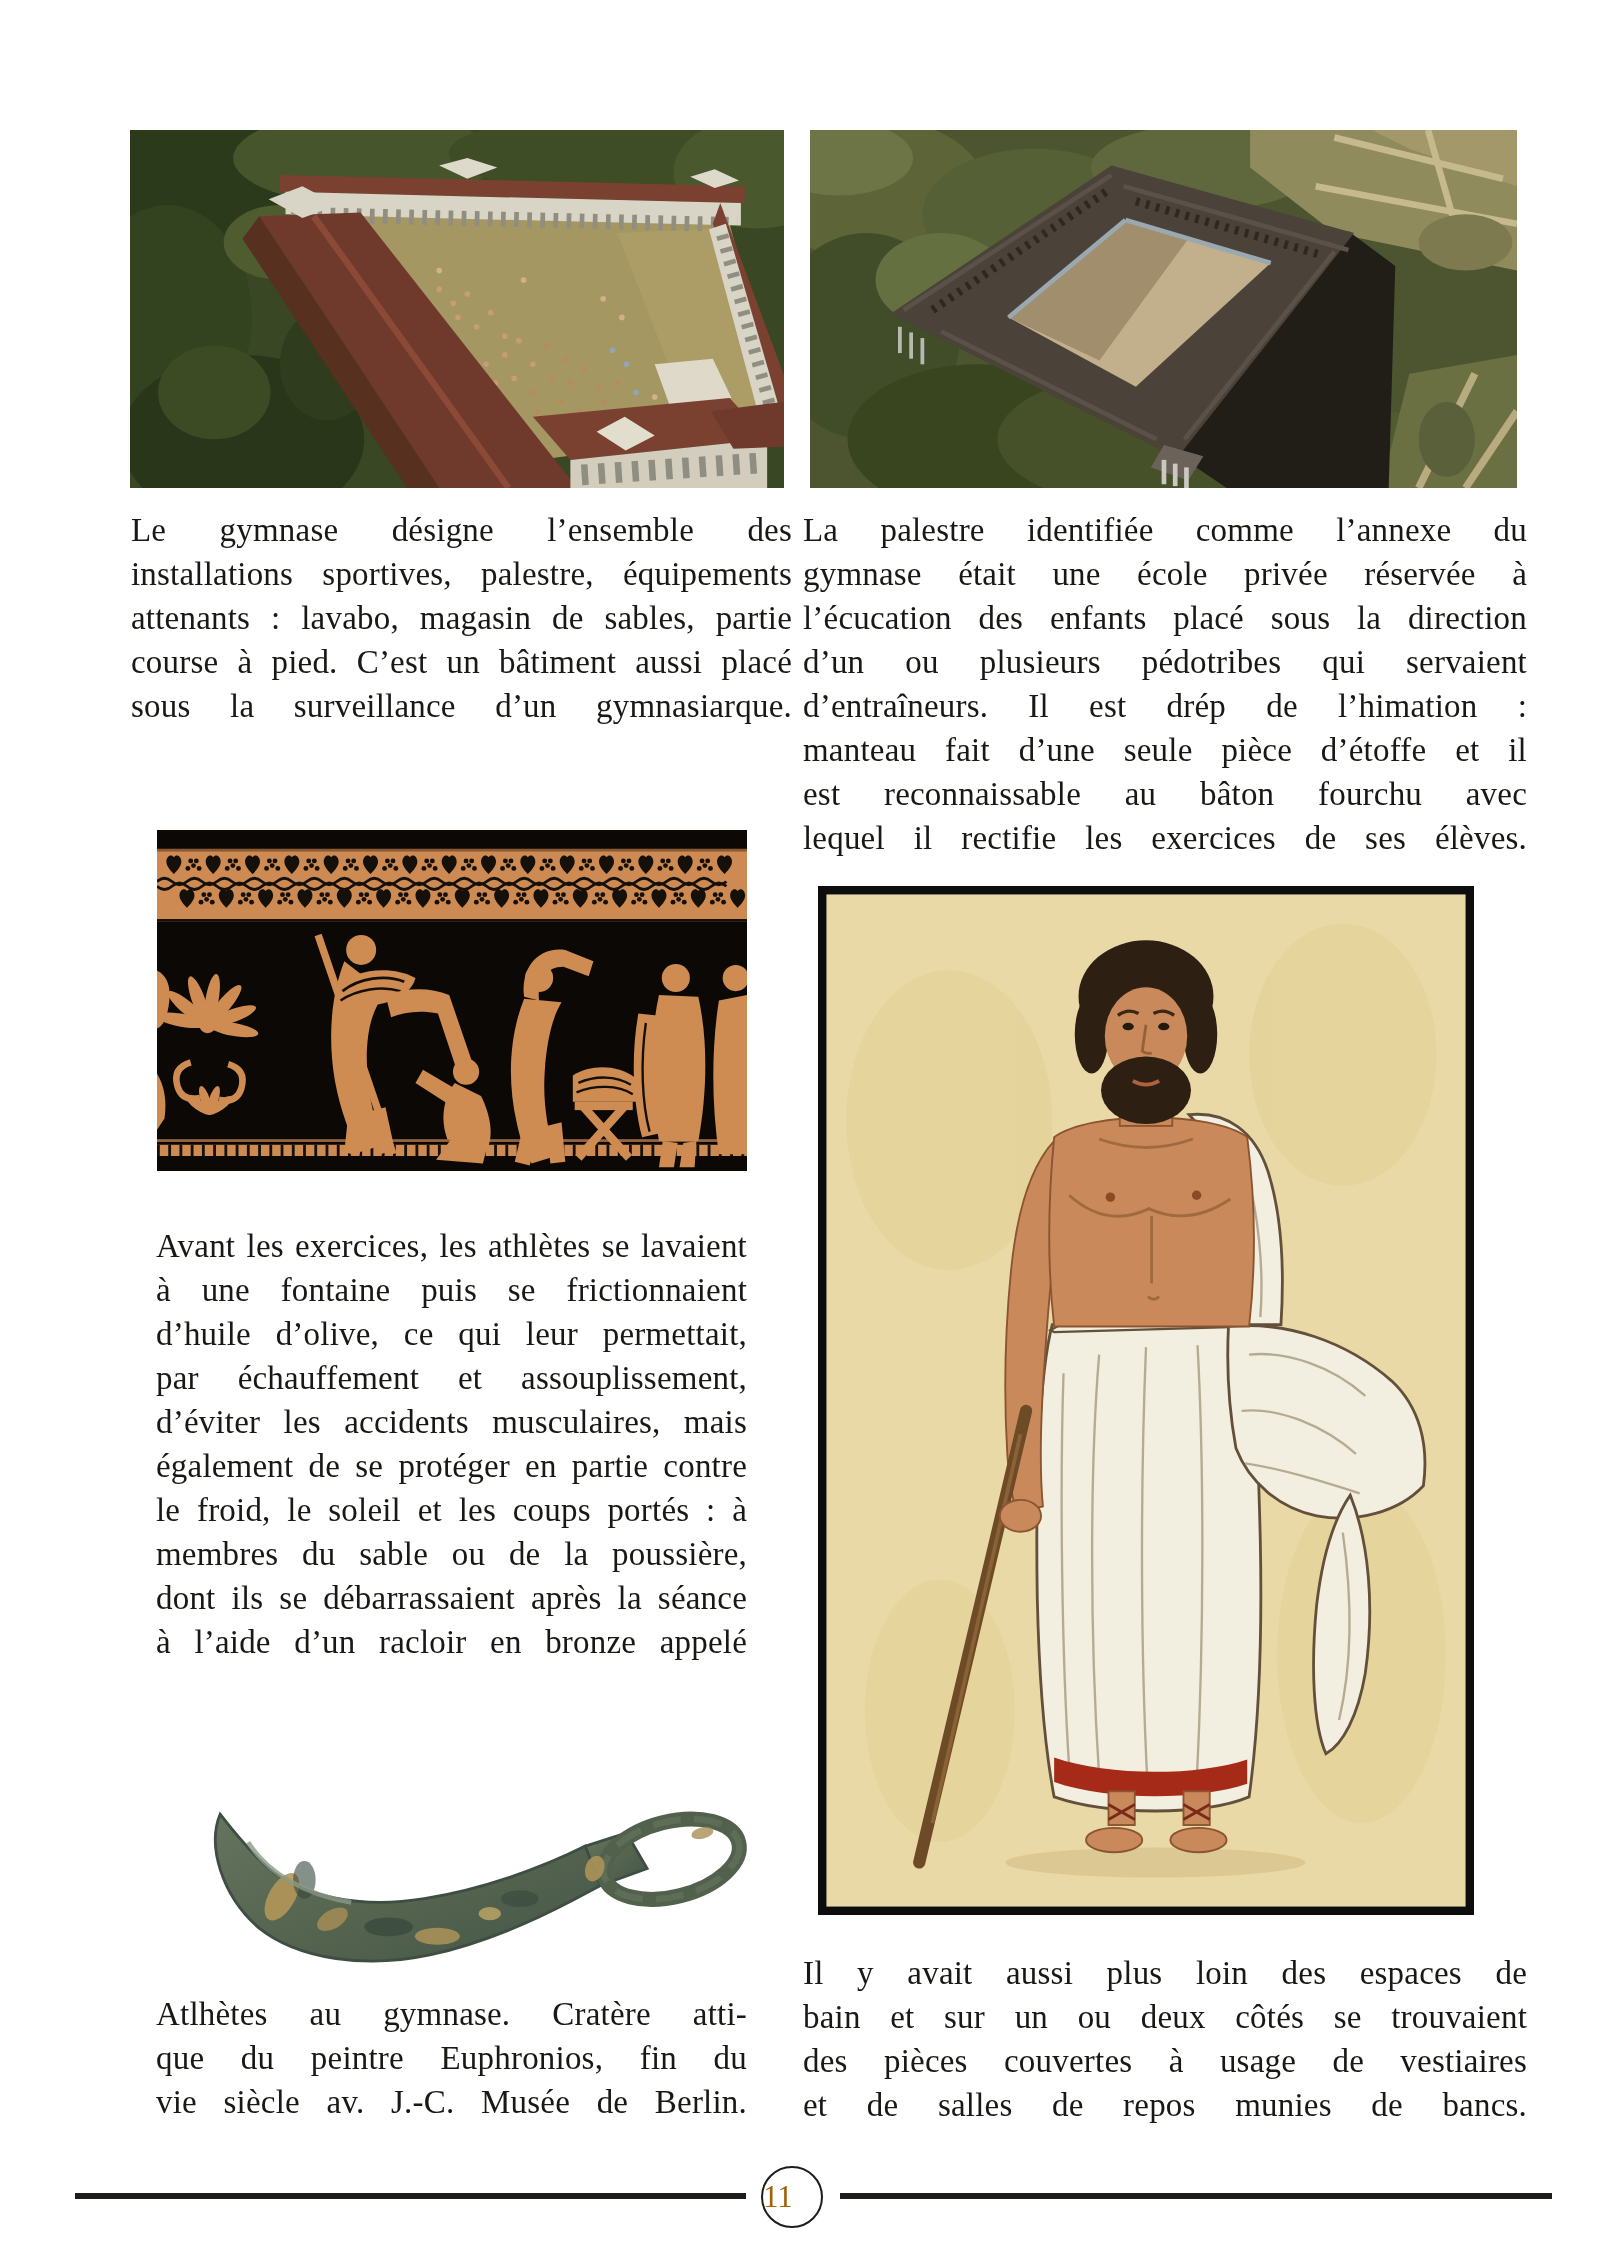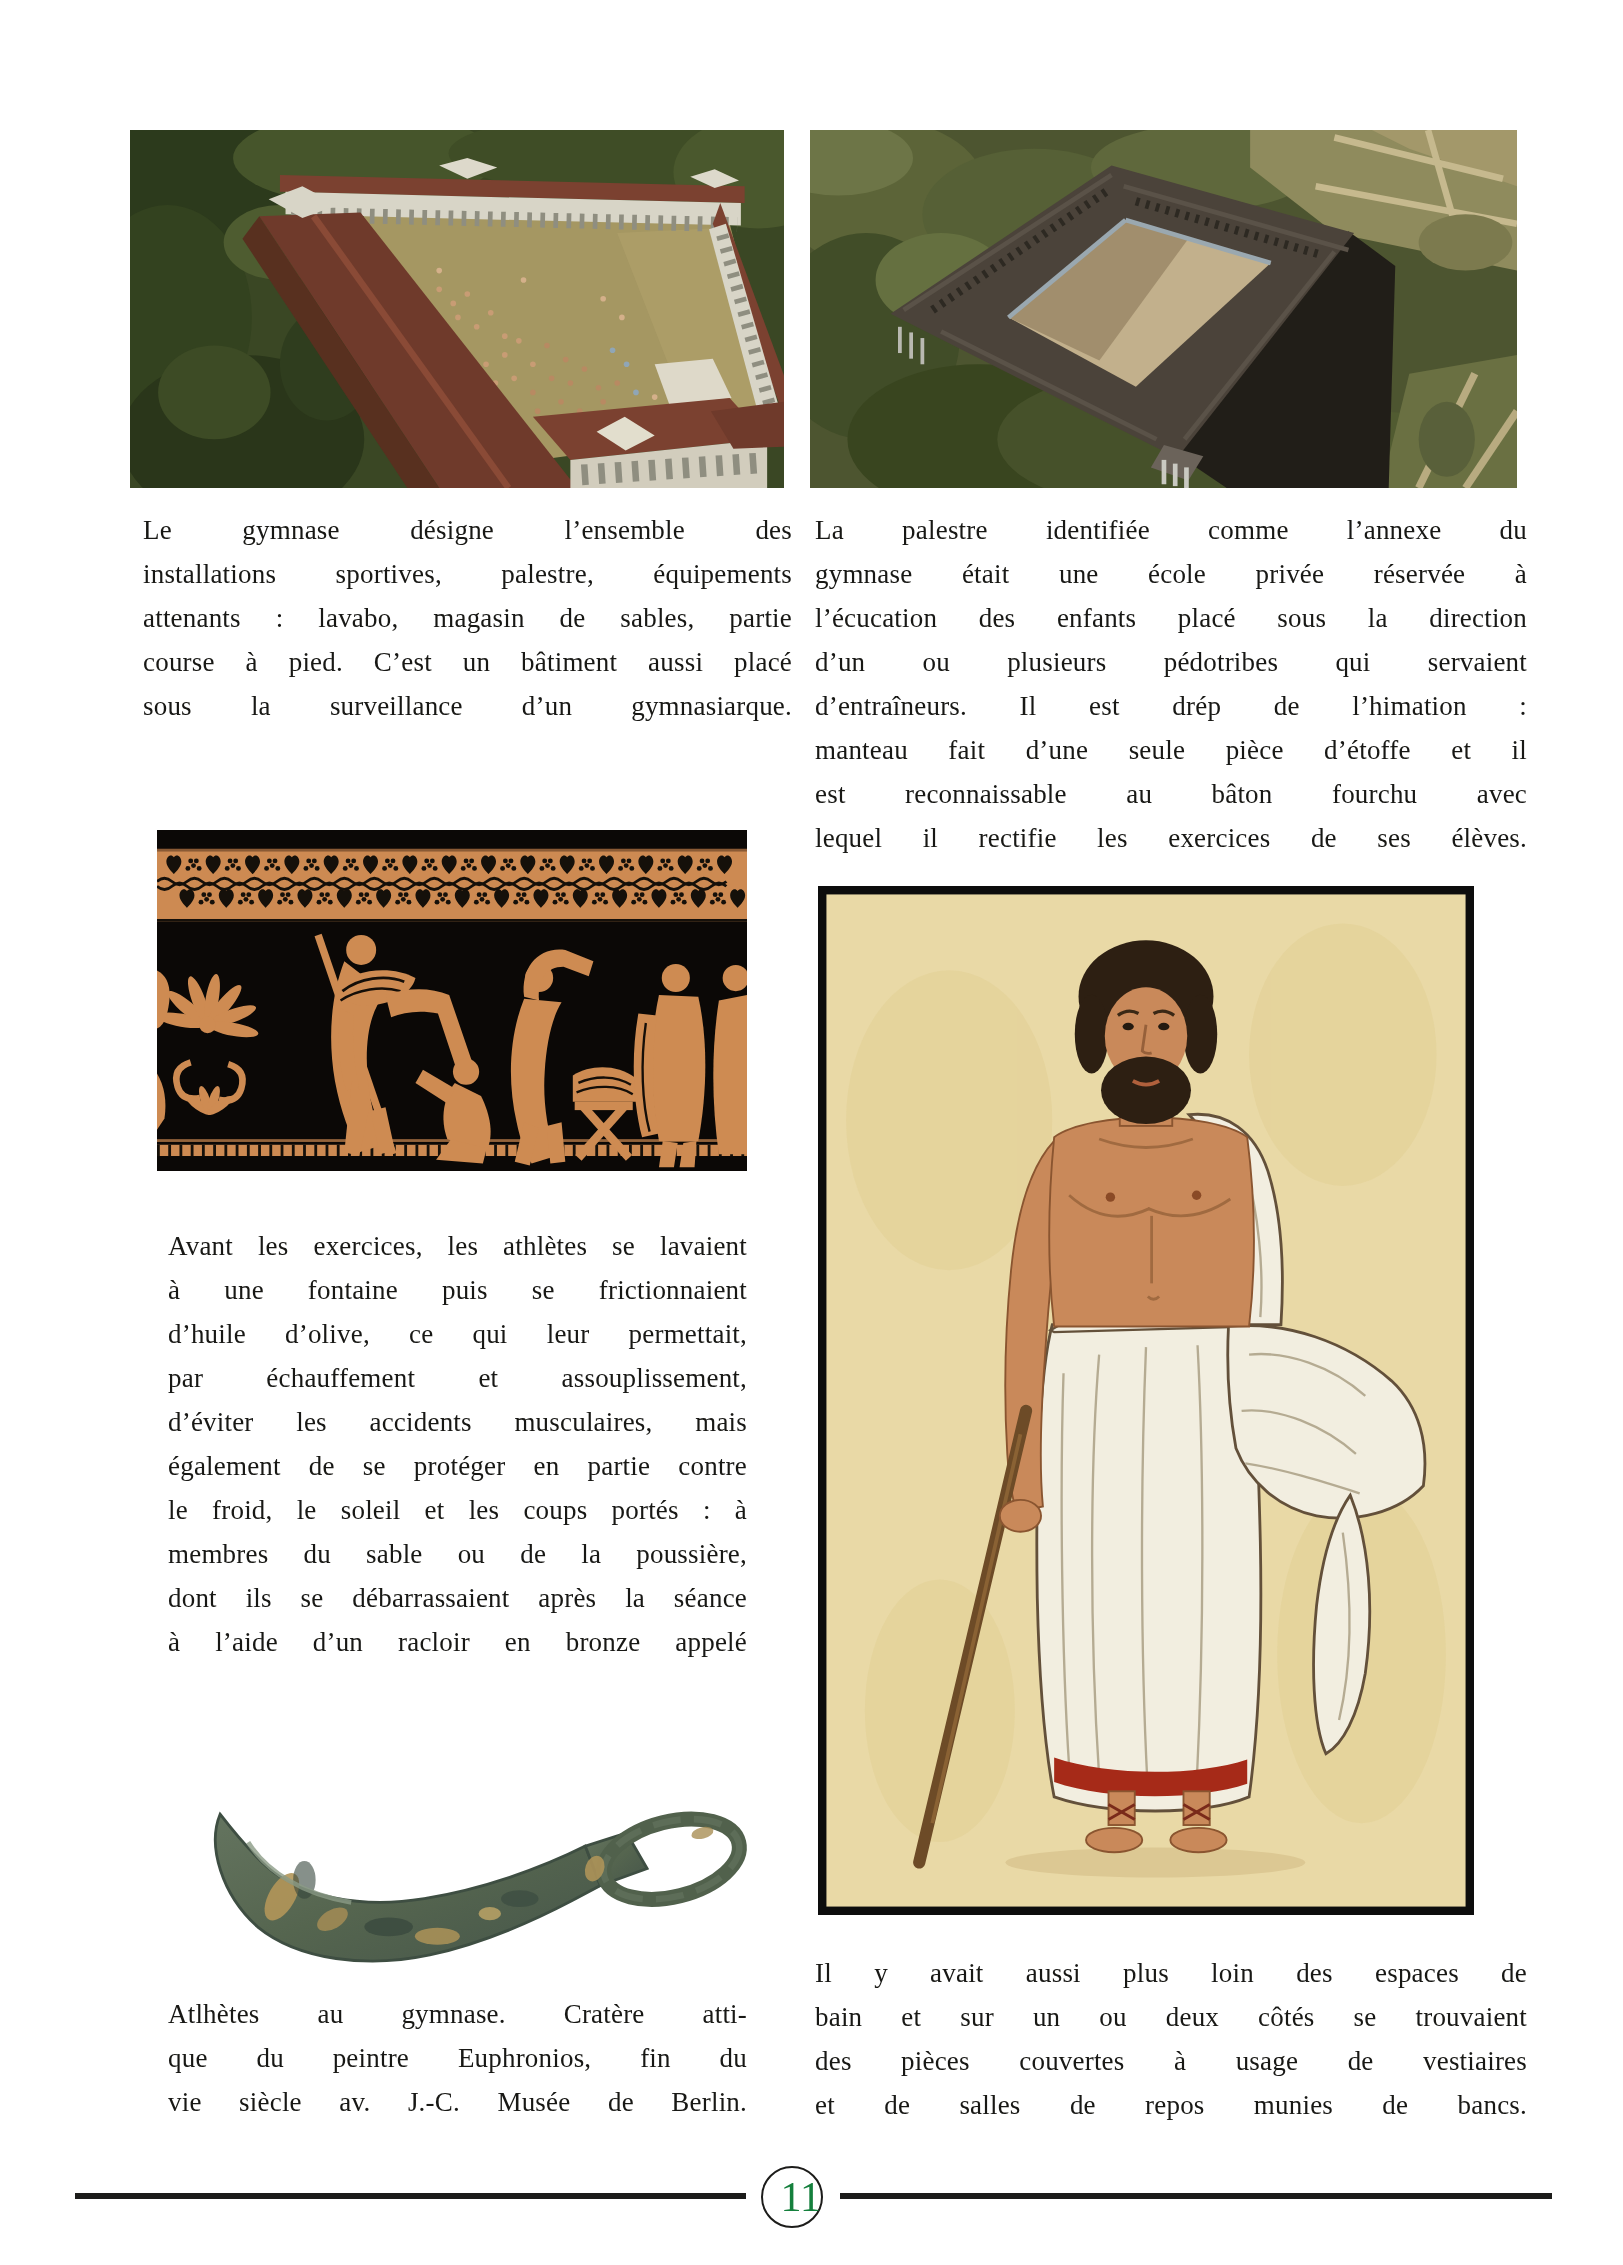--- a/index.html
+++ b/index.html
@@ -1,26 +1,26 @@
 <!DOCTYPE html>
 <html style="font-size:15px"><head>
 <meta charset="utf-8">
 <style>
   html,body{margin:0;padding:0;background:#ffffff;}
   .page{position:relative;width:1624px;height:2265px;background:#ffffff;overflow:hidden;
         font-family:"Liberation Serif","DejaVu Serif",serif;color:#181815;}
   figure{margin:0;padding:0;position:absolute;}
   figure svg{display:block;width:100%;height:100%;}
   .para{position:absolute;}
-  .line{font-size:27px;line-height:44px;text-align:justify;text-align-last:justify;
-        -moz-text-align-last:justify;white-space:normal;letter-spacing:0.2px;margin-left:12px;}
+  .line{font-size:33px;line-height:44px;text-align:justify;text-align-last:justify;
+        -moz-text-align-last:justify;white-space:normal;letter-spacing:0.2px;}
   .rule{position:absolute;height:5.6px;background:#1c1c1a;}
   .badge{position:absolute;left:761px;top:2166px;width:58px;height:58px;background:#fff;
          border:2.8px solid #1c1c1a;border-radius:50%;display:flex;align-items:center;
-         justify-content:flex-end;font-size:42px;color:#15803d;}
+         justify-content:flex-start;font-size:31px;color:#a16207;}
 </style>
 </head>
 <body>
 
 <div class="page">
 
   <figure style="left:130px;top:130px;width:654px;height:358px">
     <svg viewBox="0 0 698 382" preserveAspectRatio="none">
       <rect width="698" height="382" fill="#3a4724"></rect>
       <g>

